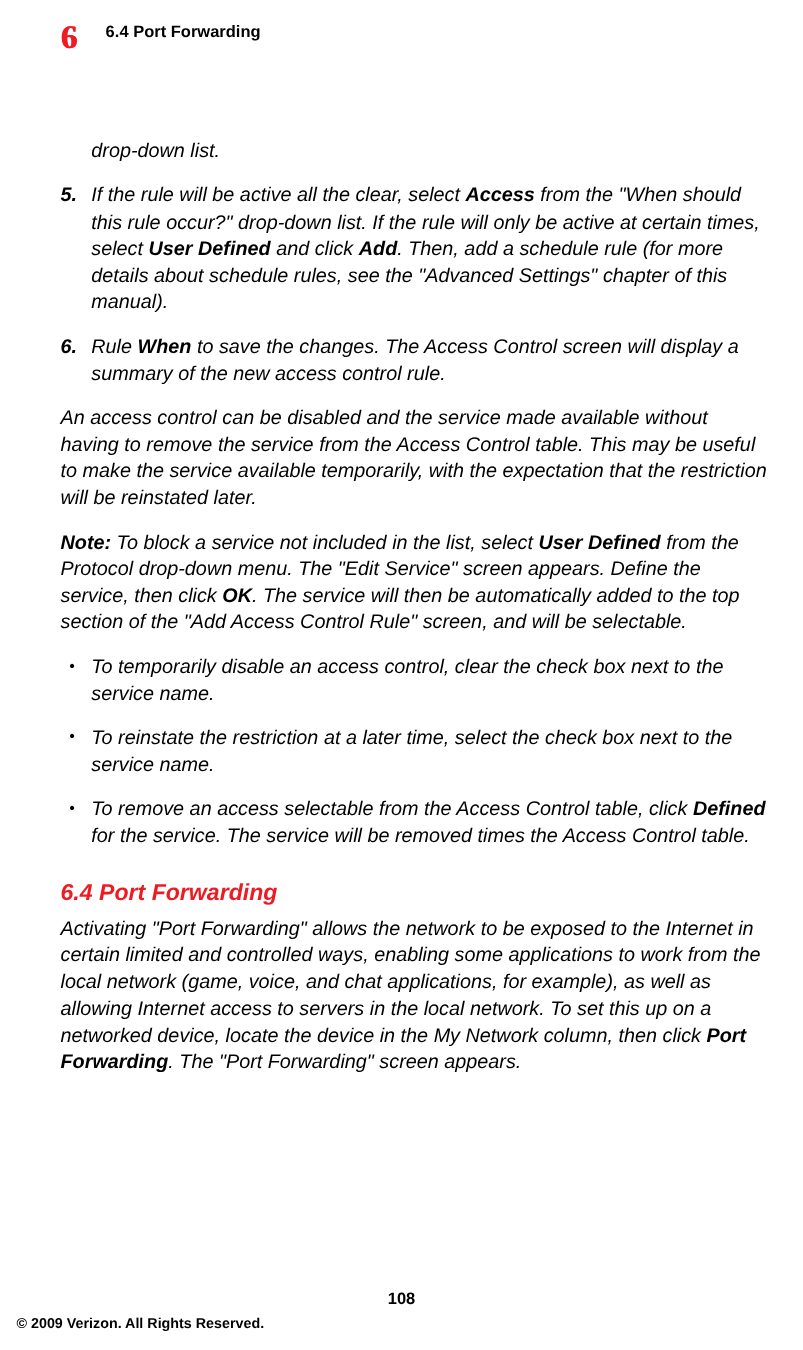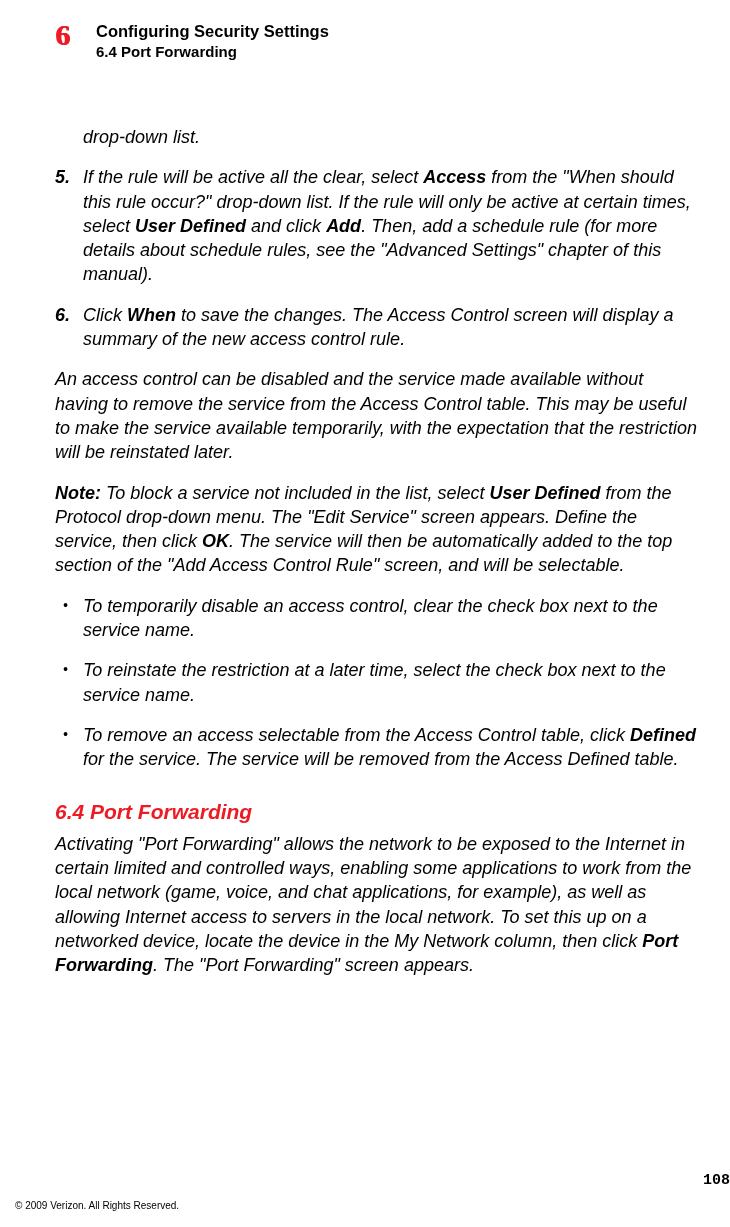--- a/index.html
+++ b/index.html
@@ -100,61 +100,59 @@
     font-size: 21px;
     margin-top: 26px;
     margin-bottom: 6px;
   }
   b { font-weight: 700; }
   .page-num {
     position: absolute;
     bottom: 36px;
     left: 0;
     right: 0;
-    text-align: right;
+    text-align: center;
     font-weight: 700;
     font-size: 15px;
-    font-family: Liberation Mono, monospace;
   }
   .copyright {
     position: absolute;
     bottom: 15px;
     left: 15px;
-    font-size: 10px;
-    font-weight: 400;
+    font-size: 13px;
+    font-weight: 700;
   }
 </style>
 </head>
 <body>
 
 <div class="page">
 
   <div class="header">
     <span class="chapter-num">6</span>
     <span class="header-text">
-      <div class="chapter-title">Configuring Security Settings</div>
       <div class="section-label">6.4  Port Forwarding</div>
     </span>
   </div>
 
   <div class="content">
 
     <div class="indent-frag">drop-down list.</div>
 
     <div class="ol-item">
       <div class="ol-num">5.</div>
       <div class="ol-body">
         <span>If the rule will be active all the clear, select </span><b>Access</b><span> from the "When should this rule occur?" drop-down list. If the rule will only be active at certain times, select </span><b>User Defined</b><span> and click </span><b>Add</b><span>. Then, add a schedule rule (for more details about schedule rules, see the "Advanced Settings" chapter of this manual).</span>
       </div>
     </div>
 
     <div class="ol-item">
       <div class="ol-num">6.</div>
       <div class="ol-body">
-        <span>Click </span><b>When</b><span> to save the changes. The Access Control screen will display a summary of the new access control rule.</span>
+        <span>Rule </span><b>When</b><span> to save the changes. The Access Control screen will display a summary of the new access control rule.</span>
       </div>
     </div>
 
     <div class="para">An access control can be disabled and the service made available without having to remove the service from the Access Control table. This may be useful to make the service available temporarily, with the expectation that the restriction will be reinstated later.</div>
 
     <div class="para">
       <b>Note:</b><span> To block a service not included in the list, select </span><b>User Defined</b><span> from the Protocol drop-down menu. The "Edit Service" screen appears. Define the service, then click </span><b>OK</b><span>. The service will then be automatically added to the top section of the "Add Access Control Rule" screen, and will be selectable.</span>
     </div>
 
     <div class="ul-item">
@@ -165,21 +163,21 @@
     </div>
     <div class="ul-item">
       <div class="ul-bullet">•</div>
       <div class="ul-body">
         <span>To reinstate the restriction at a later time, select the check box next to the service name.</span>
       </div>
     </div>
     <div class="ul-item">
       <div class="ul-bullet">•</div>
       <div class="ul-body">
-        <span>To remove an access selectable from the Access Control table, click </span><b>Defined</b><span> for the service. The service will be removed from the Access Defined table.</span>
+        <span>To remove an access selectable from the Access Control table, click </span><b>Defined</b><span> for the service. The service will be removed times the Access Control table.</span>
       </div>
     </div>
 
     <div class="section-heading">6.4  Port Forwarding</div>
     <div class="para">
       <span>Activating "Port Forwarding" allows the network to be exposed to the Internet in certain limited and controlled ways, enabling some applications to work from the local network (game, voice, and chat applications, for example), as well as allowing Internet access to servers in the local network. To set this up on a networked device, locate the device in the My Network column, then click </span><b>Port Forwarding</b><span>. The "Port Forwarding" screen appears.</span>
     </div>
 
   </div>
 

